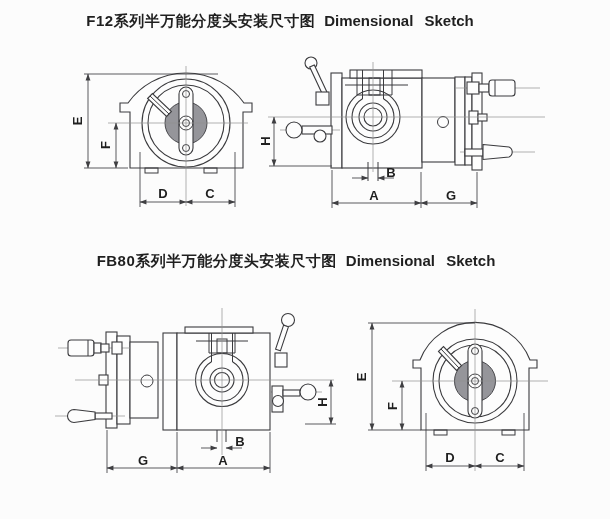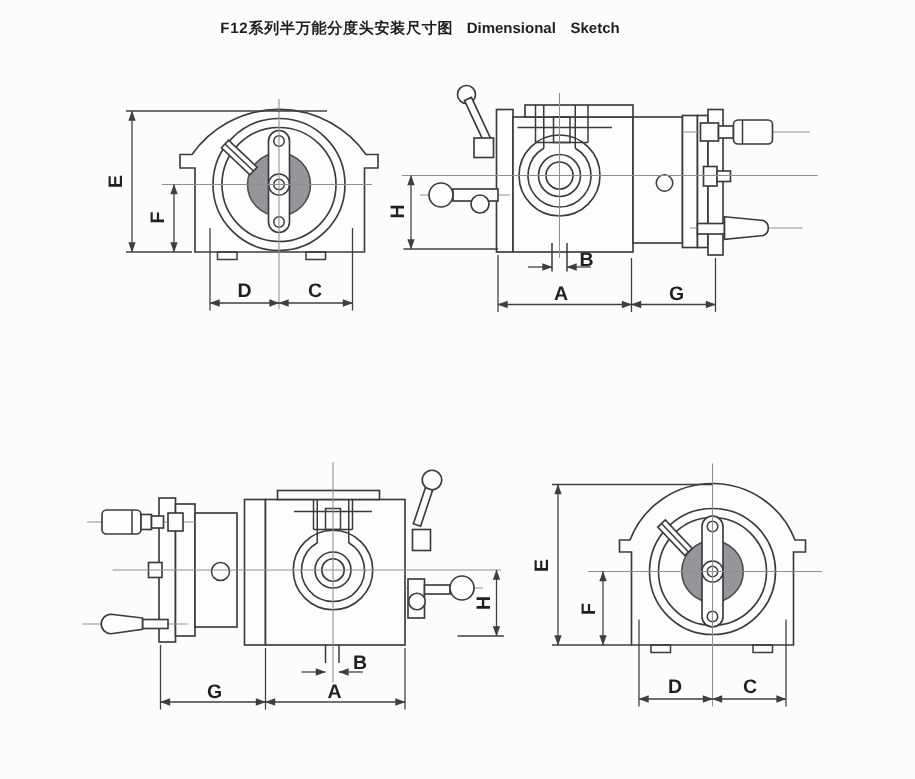--- a/index.html
+++ b/index.html
@@ -2,21 +2,21 @@
 <html><head>
 <meta charset="utf-8">
 <style>
   html,body{margin:0;padding:0;}
   .page{
     position:relative;width:610px;height:519px;background:#fcfcfc;
     font-family:"Liberation Sans",sans-serif;overflow:hidden;
   }
   .title{
     position:absolute;left:0;text-align:center;
-    font-size:10px;font-weight:bold;color:#1f1f1f;letter-spacing:.5px;
+    font-size:15px;font-weight:bold;color:#1f1f1f;letter-spacing:.5px;
     white-space:nowrap;
   }
   .title .en{margin-left:9px;word-spacing:7px;letter-spacing:0;}
   .t1{top:12px;width:560px;}
   .t2{top:252px;width:592px;}
   svg{position:absolute;overflow:visible;}
   
   .ol{fill:none;stroke:#3b3b3e;stroke-width:1.1;stroke-linejoin:miter;}
   .fw{fill:#fdfdfd;stroke:#3b3b3e;stroke-width:1.1;stroke-linejoin:miter;}
   .th{fill:none;stroke:#3b3b3e;stroke-width:1;}
@@ -27,20 +27,23 @@
   marker path{fill:#3f3f42;}
 </style>
 </head>
 <body>
 
 <div class="page">
 
   <div class="title t1">
     <span class="zh">F12系列半万能分度头安装尺寸图</span><span class="en">Dimensional Sketch</span>
   </div>
+  <div class="title t2">
+    <span class="zh">FB80系列半万能分度头安装尺寸图</span><span class="en">Dimensional Sketch</span>
+  </div>
 
   <svg style="left:60px;top:55px" width="200" height="160">
     <defs>
       <marker id="arA" viewBox="0 0 10 10" refX="9.5" refY="5" markerWidth="10" markerHeight="8" orient="auto-start-reverse">
           <path d="M0 1.4 L10 5 L0 8.6 Z"></path>
         </marker>
     </defs>
     <g>
       <path class="fw" d="M 60 48 H 68 A 71 71 0 0 1 184 48 H 192 V 57 H 183 V 113 H 70 V 57 H 60 Z"></path>
       <rect class="th" x="85" y="113" width="13" height="5"></rect>

